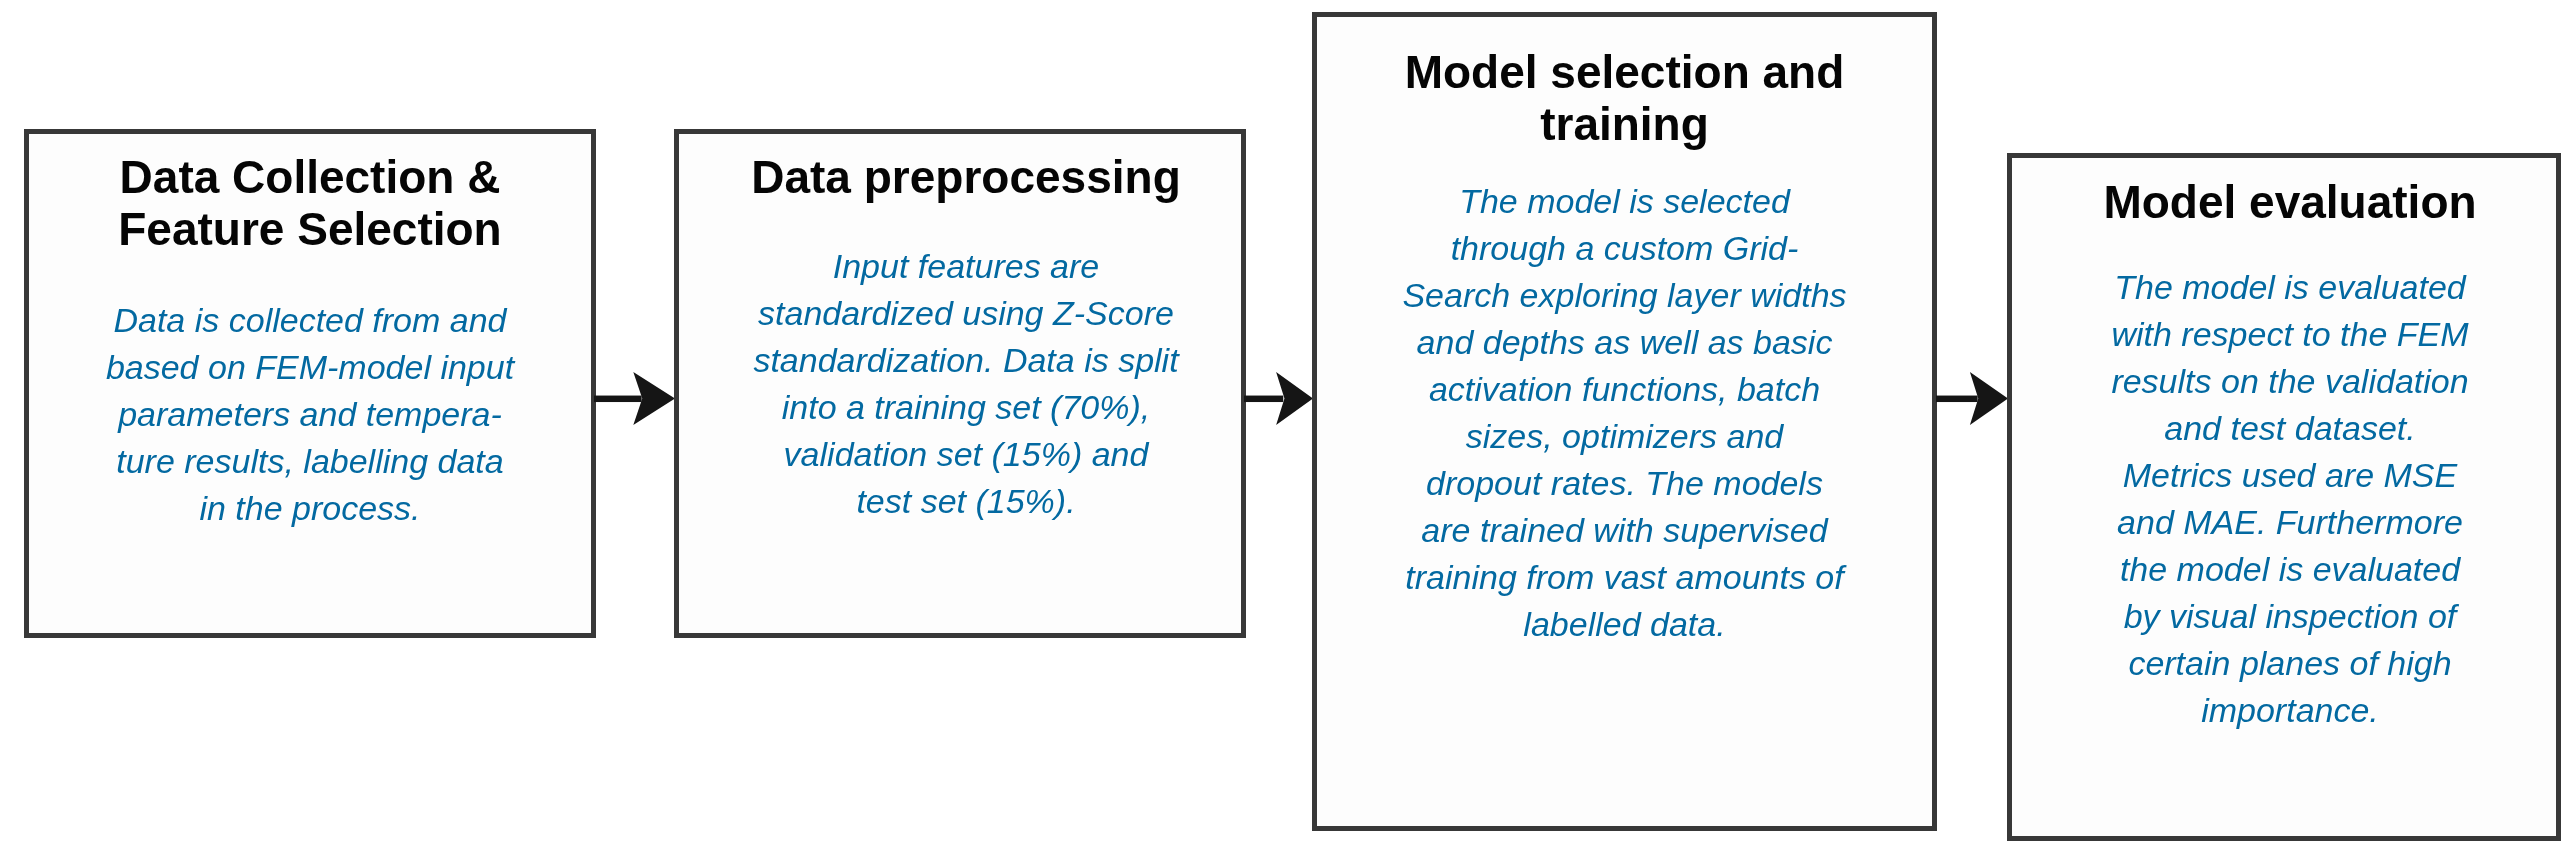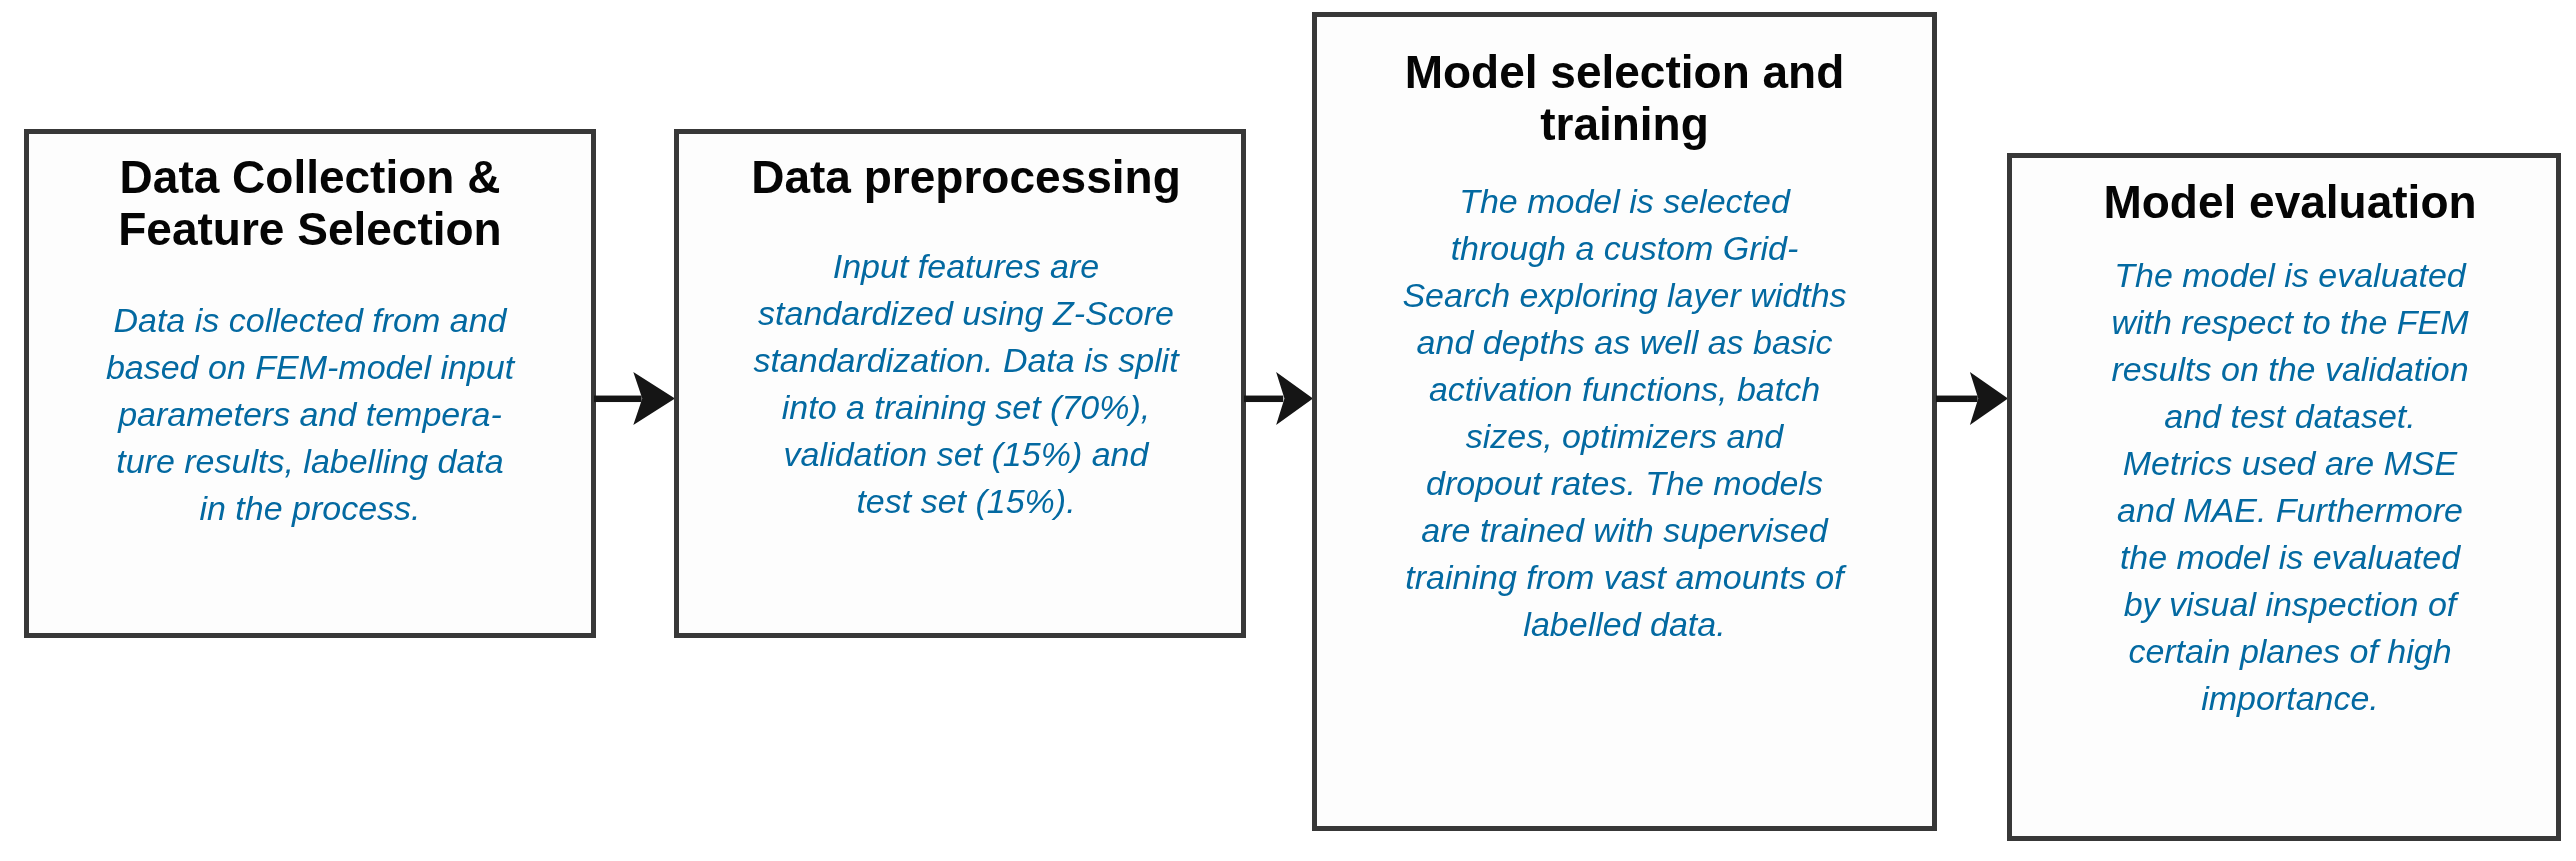--- a/index.html
+++ b/index.html
@@ -46,21 +46,21 @@
   #box-2 { left: 674px; top: 129px; width: 572px;  height: 509px; }
   #box-2 .box-title { margin-top: 16.6px; }
   #box-2 .box-body  { margin-top: 40px; }
   
   #box-3 { left: 1312px; top: 12px;  width: 625px; height: 819px; }
   #box-3 .box-title { margin-top: 28.5px; }
   #box-3 .box-body  { margin-top: 28.5px; }
   
   #box-4 { left: 2007px; top: 153px; width: 554px;  height: 688px; }
   #box-4 .box-title { margin-top: 18px; }
-  #box-4 .box-body  { margin-top: 24px; }
+  #box-4 .box-body  { margin-top: 36px; }
 
   .arrow {
     position: absolute;
     top: 369px;
     height: 59px;
   }
   #arrow-1 { left: 594px; width: 81px; }
   #arrow-2 { left: 1244px; width: 69px; }
   #arrow-3 { left: 1936px; width: 72px; }
   .arrow svg { display: block; width: 100%; height: 100%; }

